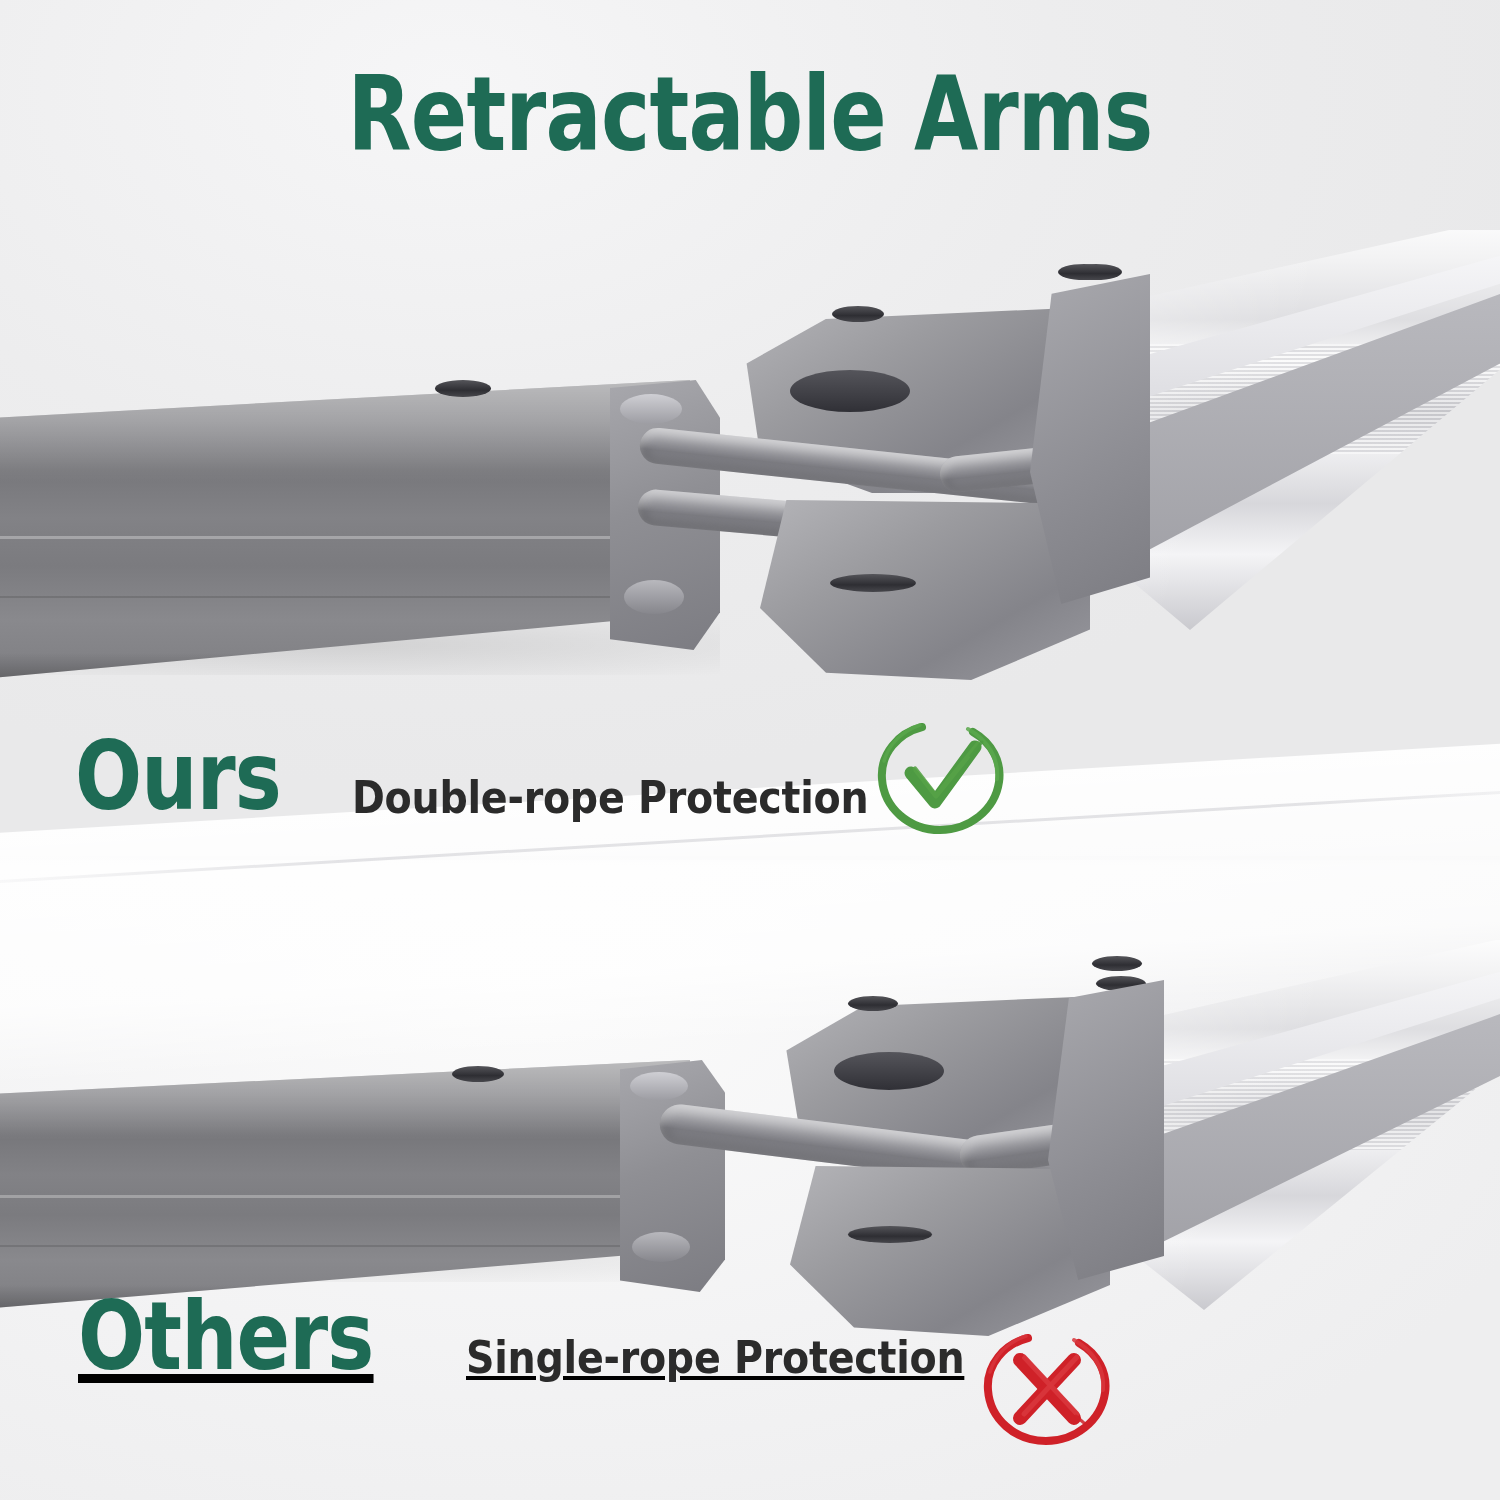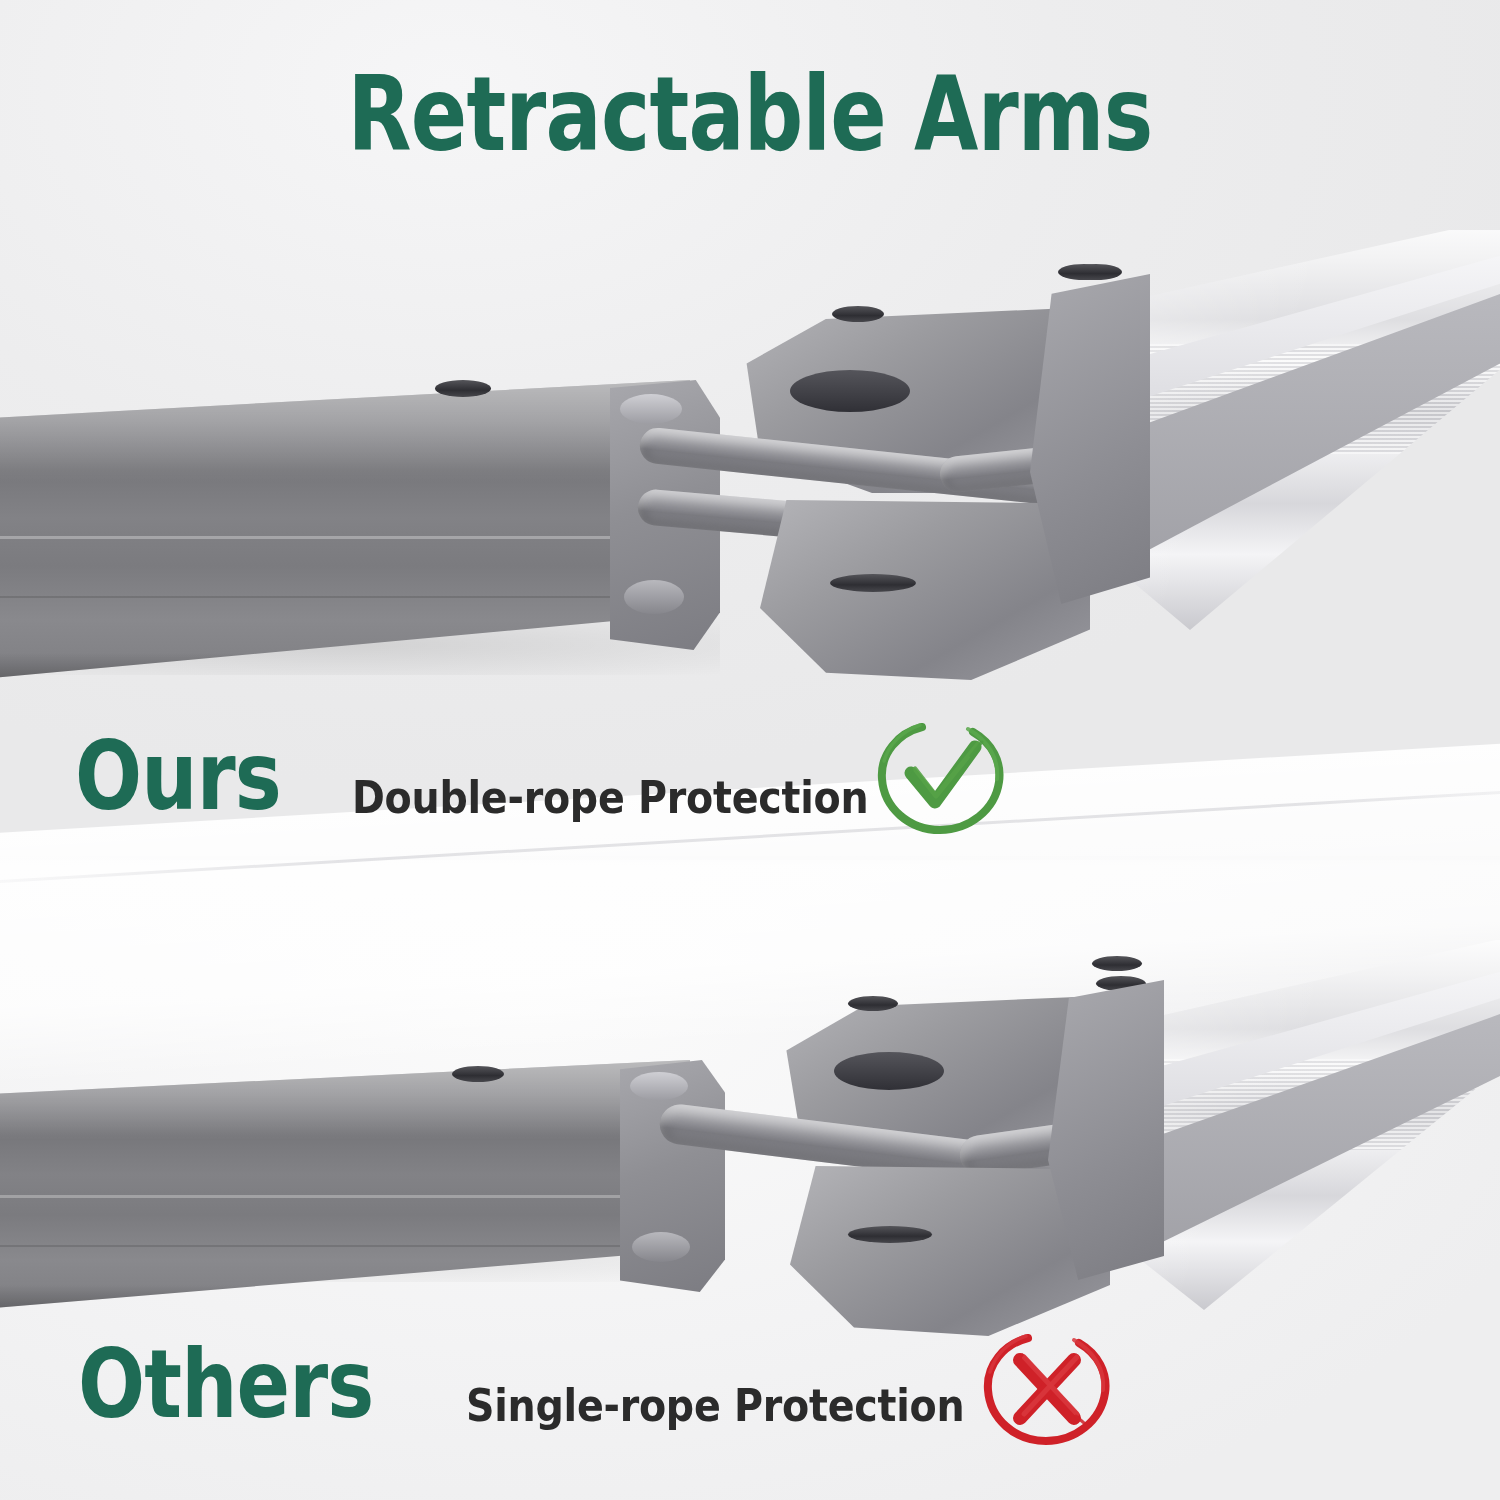--- a/index.html
+++ b/index.html
@@ -249,21 +249,21 @@
       <div class="part arm-rib-fine" style="left:0; top:34%; width:100%; height:24%; opacity:.5;"></div>
       <div class="part" style="left:0;top:0;width:100%;height:100%;background:linear-gradient(115deg, rgba(255,255,255,.55), rgba(255,255,255,0) 45%);"></div>
     </div>
     <div class="part" style="left:1070px; top:70px; width:460px; height:320px; clip-path: polygon(6% 46%, 96% 0%, 100% 16%, 18% 74%); background:linear-gradient(to bottom,#b9b9be,#9a9aa0);"></div>
     <div class="part" style="left:1080px; top:26px; width:450px; height:190px; clip-path: polygon(4% 62%, 98% 0%, 100% 12%, 10% 80%); background:linear-gradient(to bottom,#f6f6f8,#d6d6db);"></div>
     <div class="part bolt" style="left:1096px; top:36px; width:50px; height:15px;"></div>
 
     <div class="part" style="left:1048px; top:40px; width:116px; height:300px; clip-path: polygon(18% 6%, 100% 0%, 100% 92%, 26% 100%, 0% 60%); background:linear-gradient(150deg,#a9a9ae,#8d8d93 60%,#7c7c82);"></div>
   </div>
 
-  <div class="label-row" style="left:78px; top:1336px; height:96px;">
+  <div class="label-row" style="left:78px; top:1288px; height:96px;text-decoration:underline;">
     <span class="brand-word" style="color:#1e6b55; align-self:flex-end;">Others</span>
     <span class="sub-word" style="color:#2b2b2b; align-self:flex-end; margin-left:36px; margin-bottom:4px;">Single-rope Protection</span>
   </div>
 
   <div class="badge" style="left:978px; top:1326px; width:136px; height:128px;">
     <svg width="136" height="128" viewBox="0 0 136 128" aria-hidden="true">
       <path d="M101 17 C120 28 130 47 127 67 C123 95 97 115 68 115 C37 115 12 93 10 64 C8 39 26 18 50 12" fill="none" stroke="#cf2128" stroke-width="8" stroke-linecap="round"></path>
       <path d="M96 14 C116 25 127 44 125 64" fill="none" stroke="#d8363c" stroke-width="4" stroke-linecap="round" opacity=".85"></path>
       <path d="M48 10 C30 16 17 29 12 46" fill="none" stroke="#d8363c" stroke-width="3.5" stroke-linecap="round" opacity=".8"></path>
 

